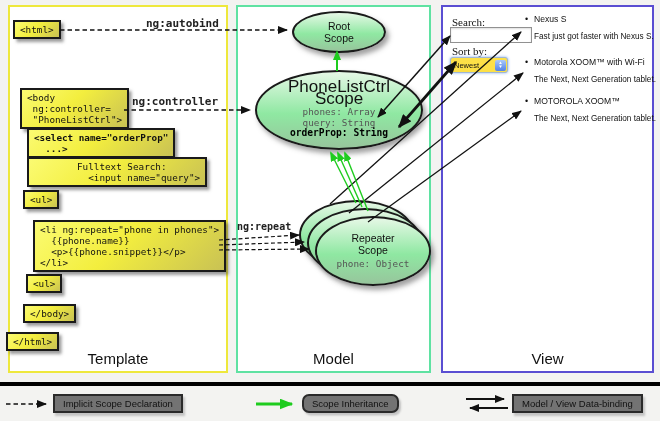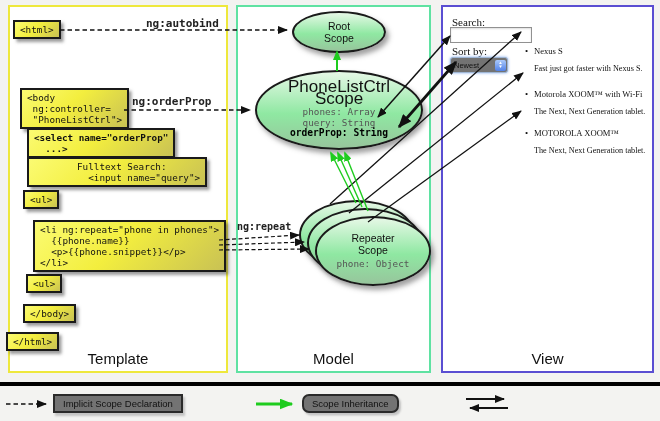--- a/index.html
+++ b/index.html
@@ -38,29 +38,29 @@
   .ellipse .eprop  { font-family:"DejaVu Sans Mono", monospace; font-size:9.3px;
                      line-height:10.5px; color:#555; }
   .ellipse .eprop.bold { color:#000; font-weight:bold; font-size:9.6px; }
 
   
   .v-label { position:absolute; z-index:4; font-family:Liberation Serif, serif;
              font-size:11px; color:#111; }
   .v-input { position:absolute; left:450px; top:27px; width:76px; height:12px; z-index:4;
              border:1px solid #919191; background:#fff; box-shadow:inset 0 1px 2px #ddd; }
   .v-select { position:absolute; left:450px; top:57px; width:56px; height:14px; z-index:4;
-             background:#737373; border:1px solid #9fb6d4; border-radius:3px;
+             background:#fde047; border:1px solid #9fb6d4; border-radius:3px;
              box-shadow:0 0 3px #86aef0; display:flex; align-items:center; }
   .v-select .val { flex:1; font-size:7.5px; padding-left:3px; color:#111; white-space:nowrap; }
   .v-select .stepper { width:11px; height:11px; margin:1px; border-radius:2px; z-index:4;
              background:linear-gradient(#aac9fb,#5282e8); color:#fff;
              display:flex; flex-direction:column; align-items:center; justify-content:center;
              font-size:4.5px; line-height:4px; }
   .view-item { position:absolute; left:525px; width:132px; z-index:4;
-             font-family:Liberation Serif, serif; color:#111;margin-top:32px; }
+             font-family:Liberation Sans, sans-serif; color:#111; }
   .vi-title { font-size:8.6px; white-space:nowrap; }
   .vi-title .bullet { display:inline-block; width:9px; font-size:9px; }
   .vi-desc { font-size:8.2px; margin-top:8px; margin-left:9px; white-space:nowrap; }
 
   
   .rule { position:absolute; left:0; top:382px; width:660px; height:4px; background:#000; z-index:4; }
   .legend-box { position:absolute; top:394px; z-index:4; border:2px solid #2a2a2a; background:#737373;
       box-shadow:2px 2.5px 2px #c4c4c4; font-size:9.5px; color:#111;
       padding:2px 8px; white-space:nowrap; }
 
@@ -127,21 +127,21 @@
   <div class="code-box" style="left:23px; top:190px;">&lt;ul&gt;</div>
   <div class="code-box" style="left:33px; top:220px;">&lt;li ng:repeat="phone in phones"&gt;
   {{phone.name}}
   &lt;p&gt;{{phone.snippet}}&lt;/p&gt;
 &lt;/li&gt;</div>
   <div class="code-box" style="left:26px; top:274px;">&lt;ul&gt;</div>
   <div class="code-box" style="left:23px; top:304px;">&lt;/body&gt;</div>
   <div class="code-box" style="left:6px; top:332px;">&lt;/html&gt;</div>
 
   <div class="conn-label" style="left:146px; top:17px; font-size:11px;">ng:autobind</div>
-  <div class="conn-label" style="left:132px; top:95px; font-size:11px;">ng:orderProp</div>
+  <div class="conn-label" style="left:132px; top:95px; font-size:11px;">ng:controller</div>
   <div class="conn-label" style="left:237px; top:221px; font-size:10px;">ng:repeat</div>
 
   <div class="ellipse" style="left:292px; top:11px; width:90px; height:38px;">
     <div class="etitle">Root
 Scope</div>
   </div>
 
   <div class="ellipse" style="left:255px; top:70px; width:164px; height:76px;">
     <div class="etitle" style="font-size:17px;">PhoneListCtrl
 Scope</div>
@@ -182,14 +182,15 @@
     <div class="vi-desc">The Next, Next Generation tablet.</div>
   </div>
 
   <div class="panel-title pt-template">Template</div>
   <div class="panel-title pt-model">Model</div>
   <div class="panel-title pt-view">View</div>
 
   <div class="rule"></div>
   <div class="legend-box" style="left:53px;">Implicit Scope Declaration</div>
   <div class="legend-box" style="left:302px;border-radius:7px;">Scope Inheritance</div>
+  <div class="legend-box" style="left:512px;">Model / View Data-binding</div>
 
 </div>
 
 </body></html>

